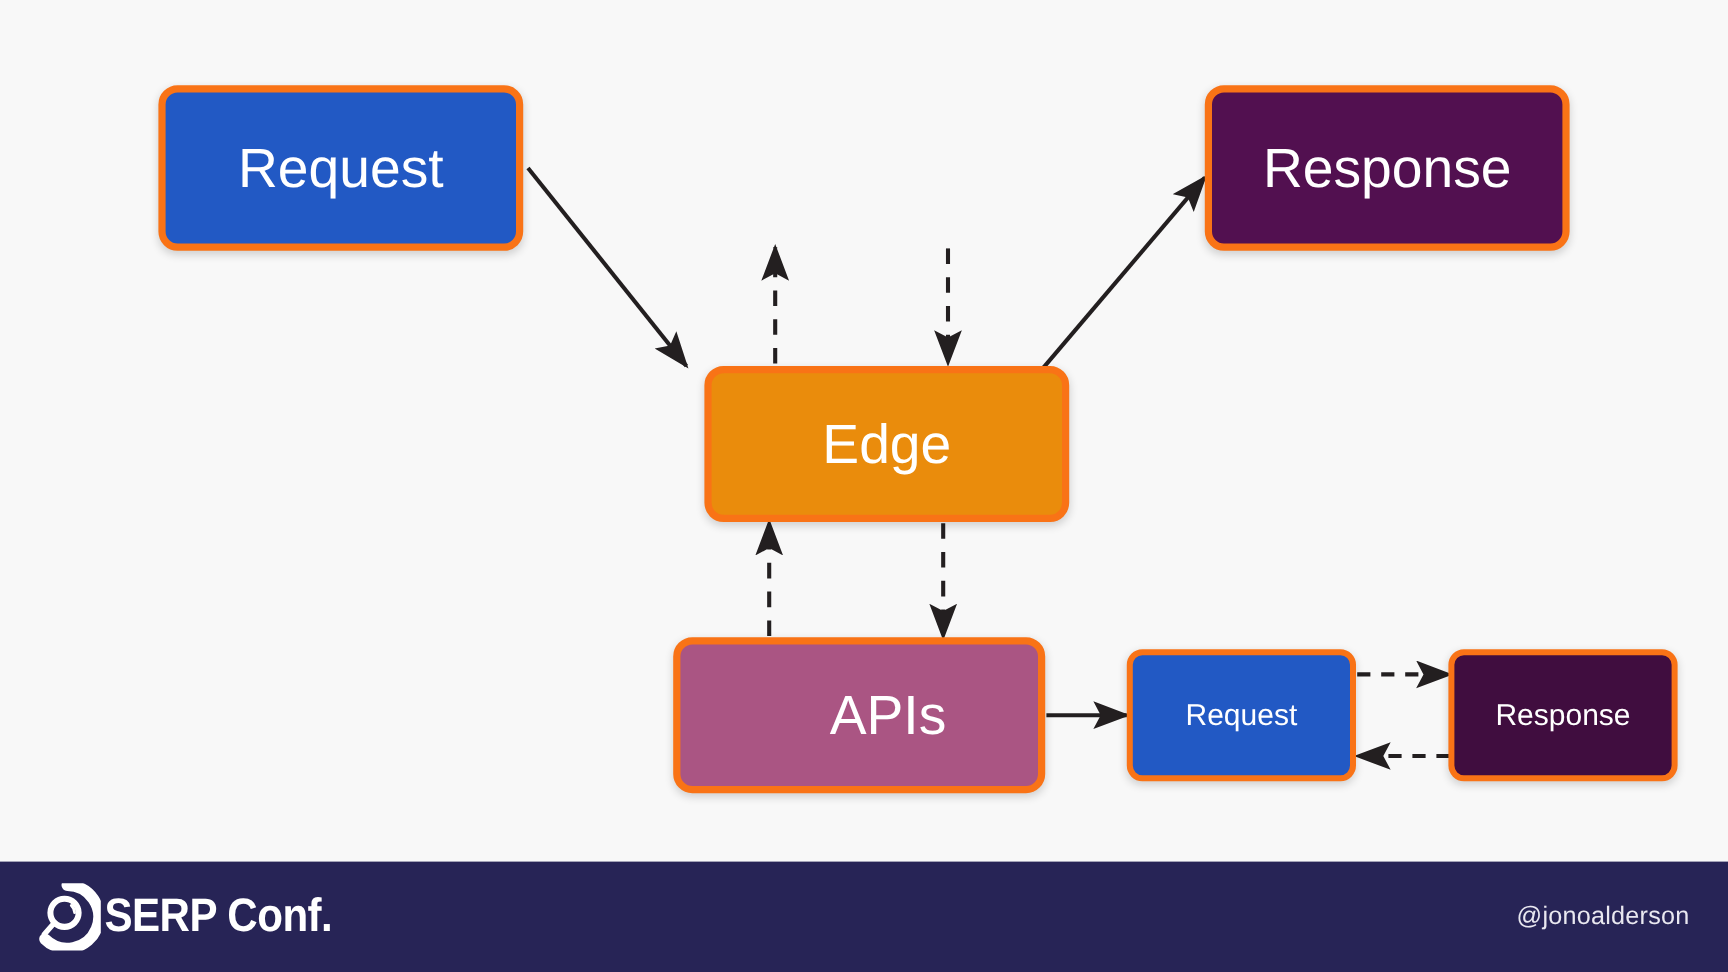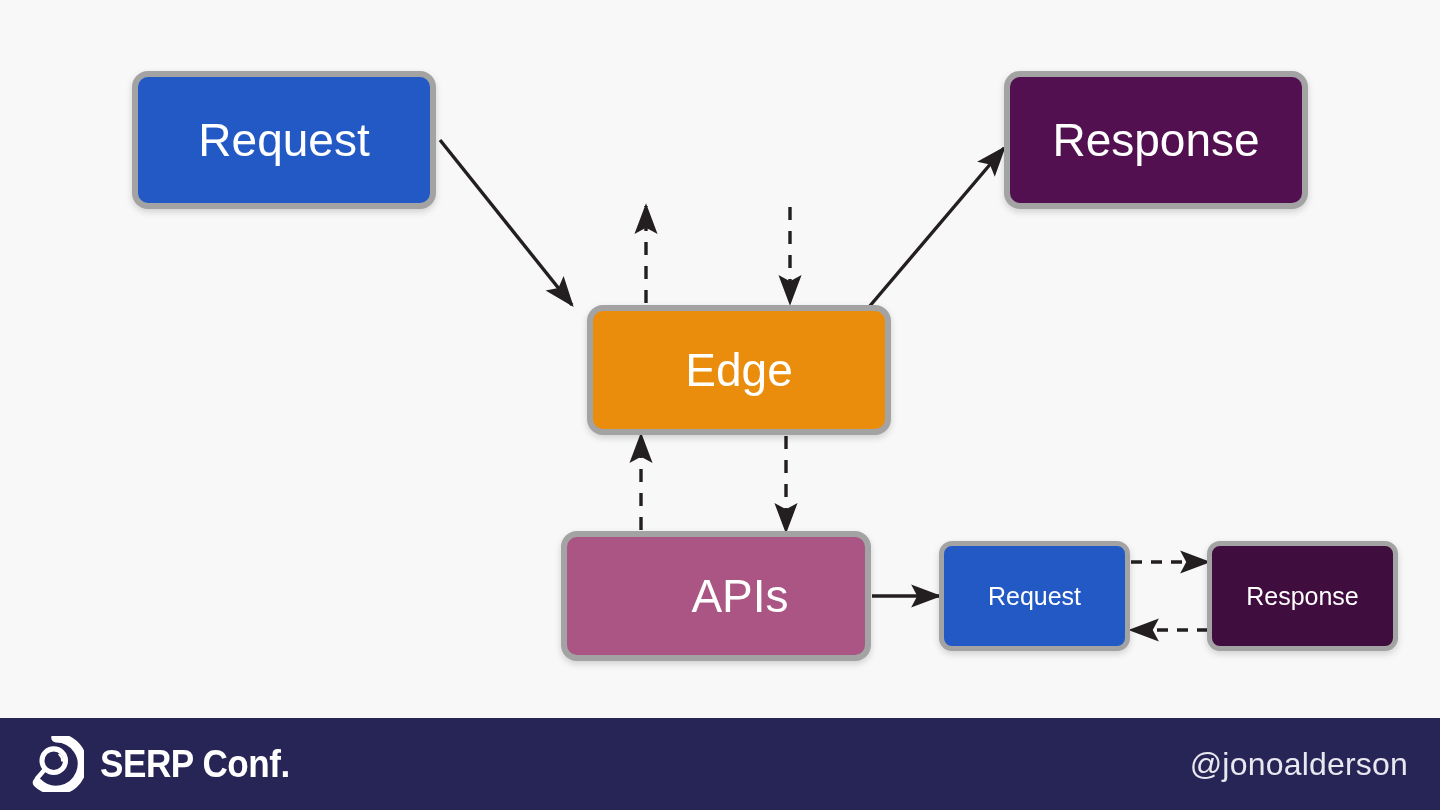--- a/index.html
+++ b/index.html
@@ -35,21 +35,21 @@
     left: 0; top: 0;
     width: 1440px;
     height: 718px;
     pointer-events: none;
   }
 
   .node {
     position: absolute;
     box-sizing: border-box;
     border-radius: 16px;
-    border: 6px solid #a3a3a3;
+    border: 6px solid #f97316;
     display: flex;
     align-items: center;
     justify-content: center;
     color: #ffffff;
     box-shadow: 0 3px 7px rgba(0,0,0,0.16);
     user-select: none;
   }
   .node .node-label {
     line-height: 1;
     white-space: nowrap;
@@ -77,37 +77,37 @@
     width: 1440px;
     height: 92px;
     background: #272456;
     display: flex;
     align-items: center;
   }
   #brand {
     display: flex;
     align-items: center;
     margin-left: 28px;
-    gap: 16px;
+    gap: 3px;
     text-align: center;
   }
   #brand-name {
     color: #ffffff;
     font-size: 39px;
     font-weight: bold;
     letter-spacing: -0.5px;
     font-family: "Liberation Sans", sans-serif;
     transform: scaleX(0.9);
     transform-origin: left center;
   }
   #handle {
     position: absolute;
     right: 32px;
     color: #e9e8f0;
-    font-size: 32px;
+    font-size: 21px;
     letter-spacing: 0.2px;
   }
   #logo-icon { display: block; }
 </style>
 </head>
 <body>
 
 <div id="slide">
 
   <div id="diagram">

